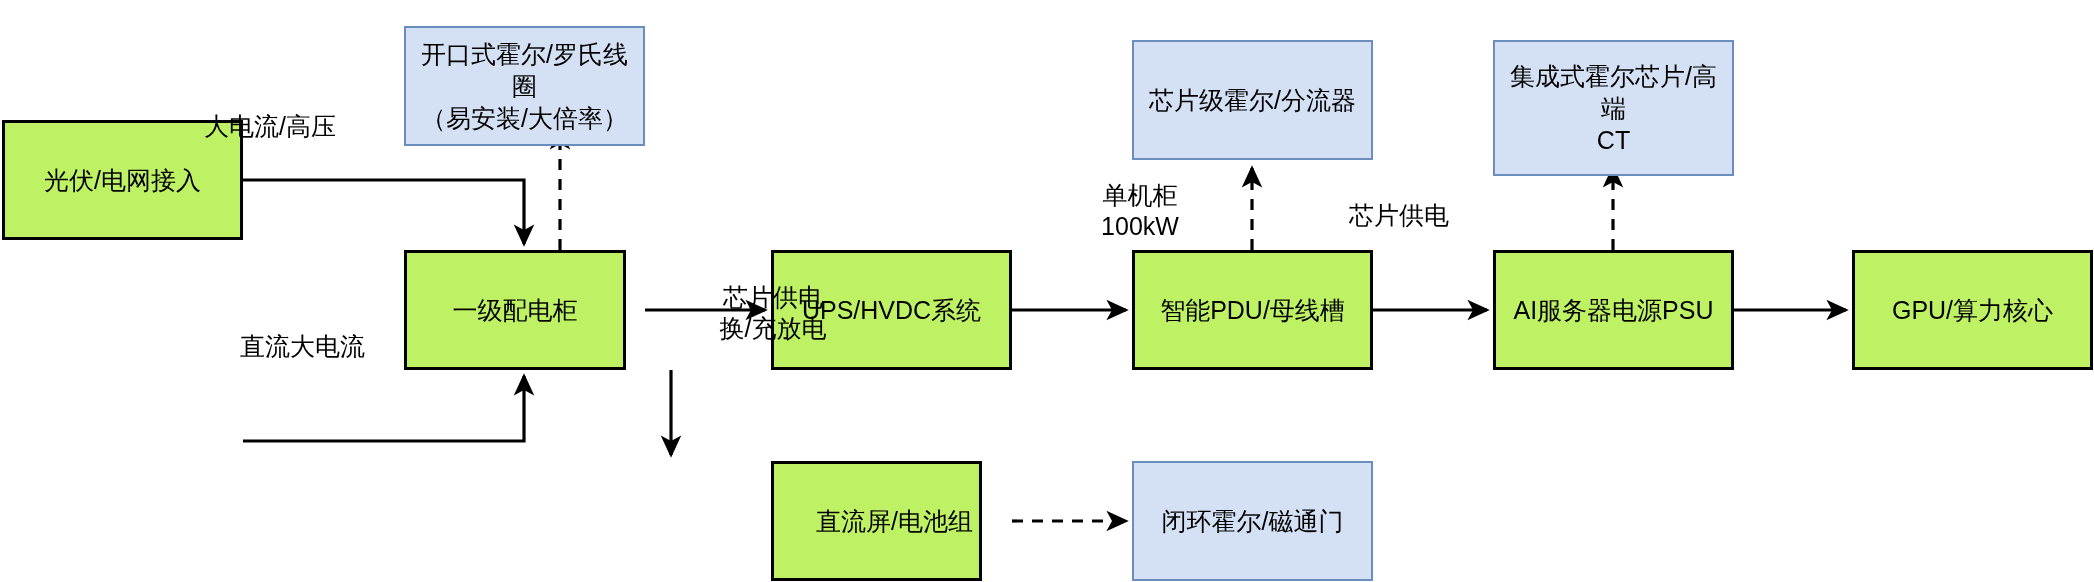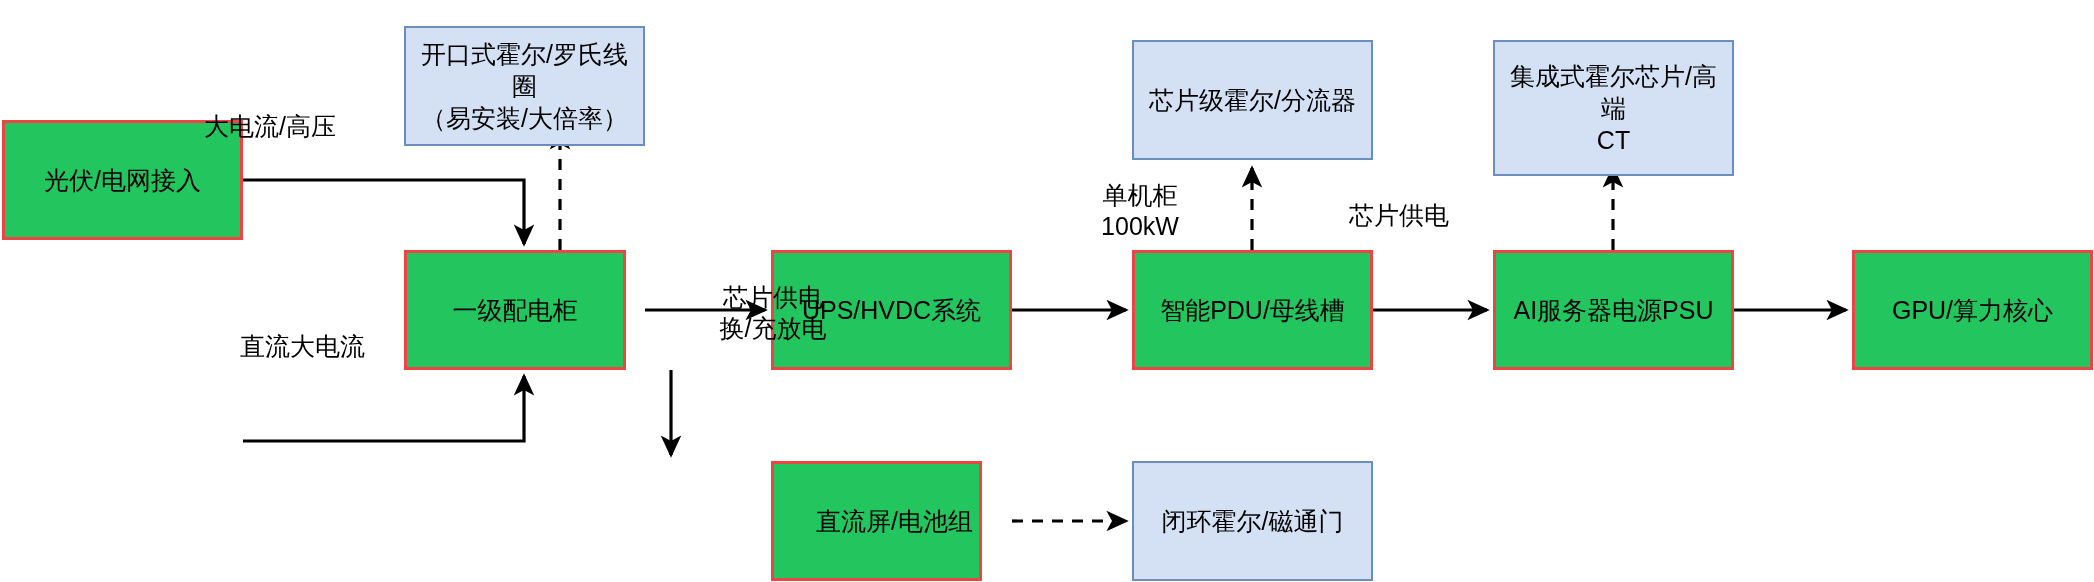--- a/index.html
+++ b/index.html
@@ -31,22 +31,22 @@
     align-items: center;
     justify-content: center;
     text-align: center;
     line-height: 1.28;
     color: #000000;
     font-size: 25px;
     padding: 2px 6px;
     z-index: 2;
   }
   .node.plain {
-    background: #22c55e;
-    border: 3px solid #ef4444;
+    background: #bef264;
+    border: 3px solid #000000;
   }
   .node.sensor {
     background: #d4e1f5;
     border: 2px solid #6c8ebf;
   }
   .edge-label {
     position: absolute;
     color: #000000;
     font-size: 25px;
     line-height: 1.24;

